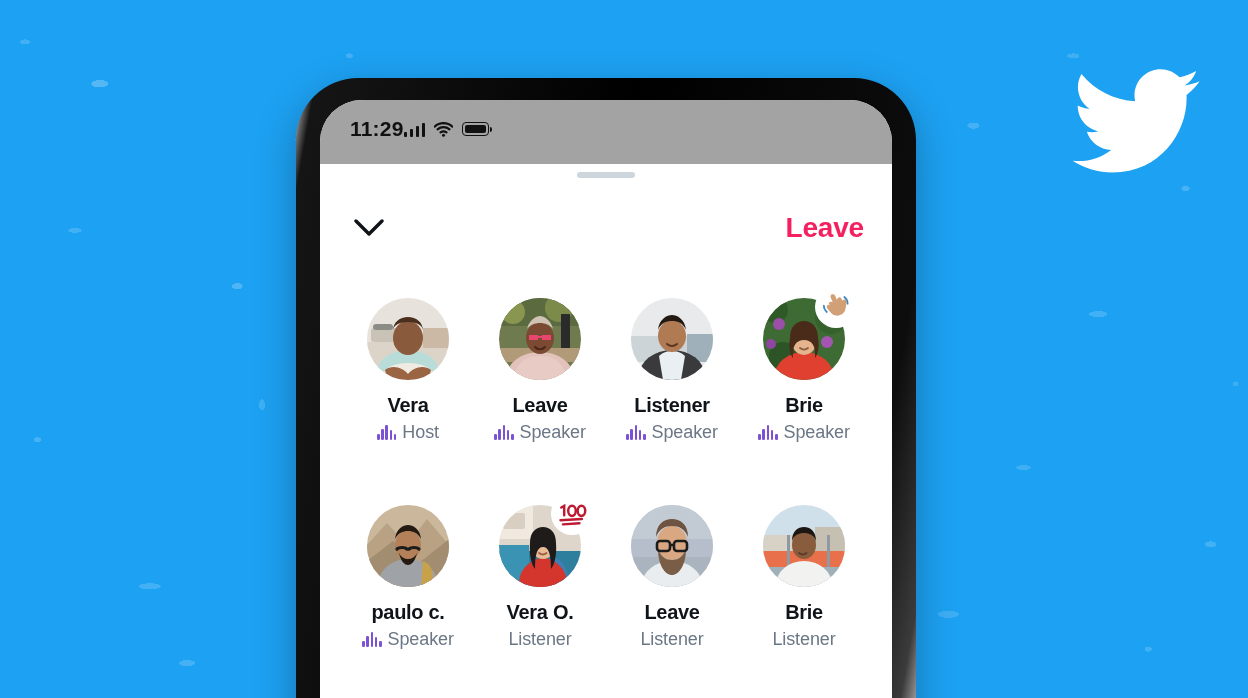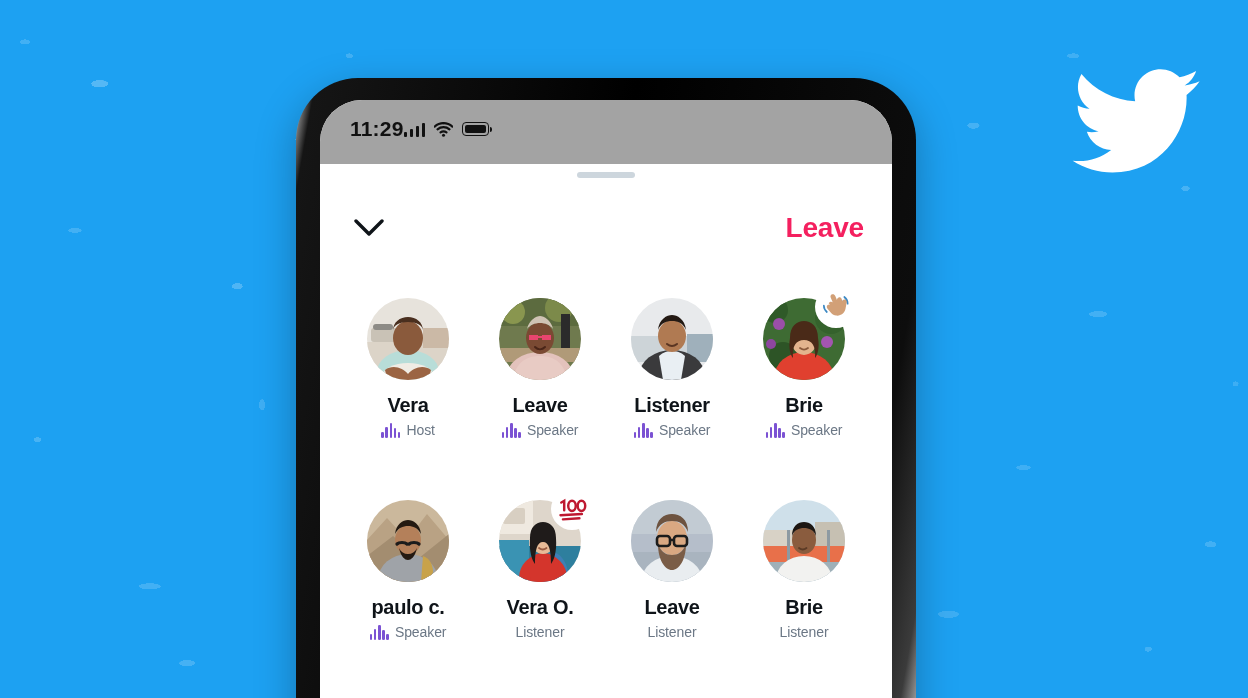--- a/index.html
+++ b/index.html
@@ -220,21 +220,21 @@
     letter-spacing: -.3px;
     white-space: nowrap;
   }
   .p-role-row {
     margin-top: 5px;
     display: flex;
     align-items: center;
     gap: 6px;
   }
   .p-role {
-    font-size: 14px;
+    font-size: 18px;
     color: #6b7785;
     letter-spacing: -.1px;
   }
   .wave-ico { display: flex; align-items: flex-end; gap: 1.6px; height: 15px; }
   .wave-ico i { display: block; width: 2.6px; border-radius: 1.3px; background: #7B52D3; }
   .wave-ico i:nth-child(1) { height: 6px; }
   .wave-ico i:nth-child(2) { height: 11px; }
   .wave-ico i:nth-child(3) { height: 15px; }
   .wave-ico i:nth-child(4) { height: 10px; }
   .wave-ico i:nth-child(5) { height: 6px; }

